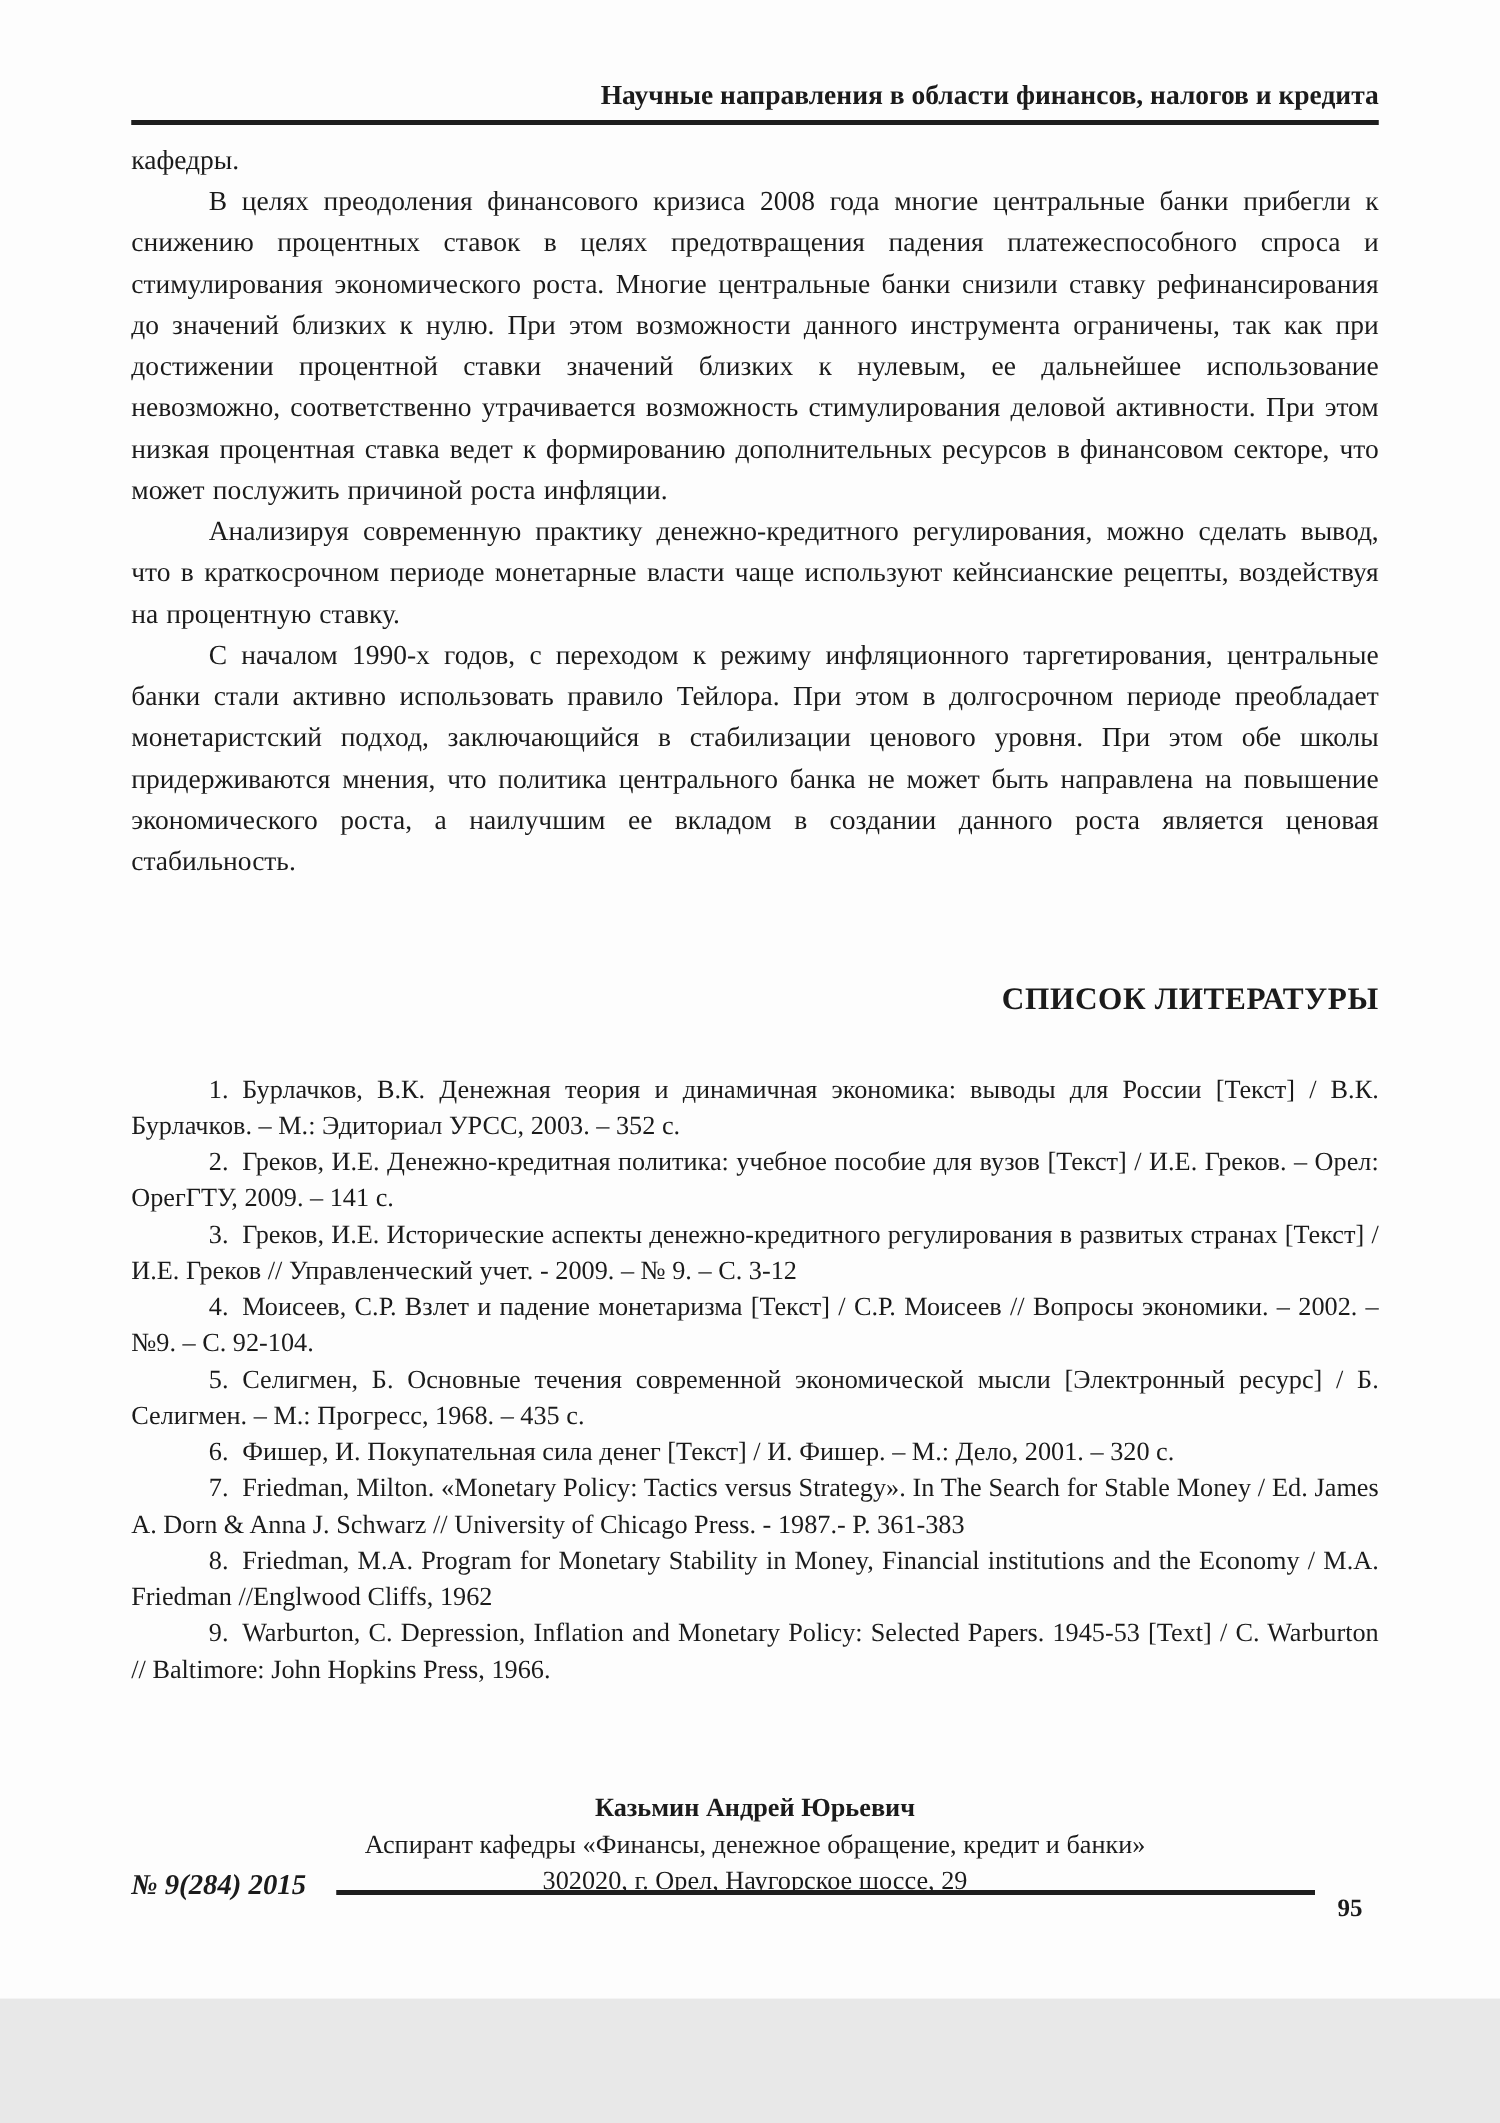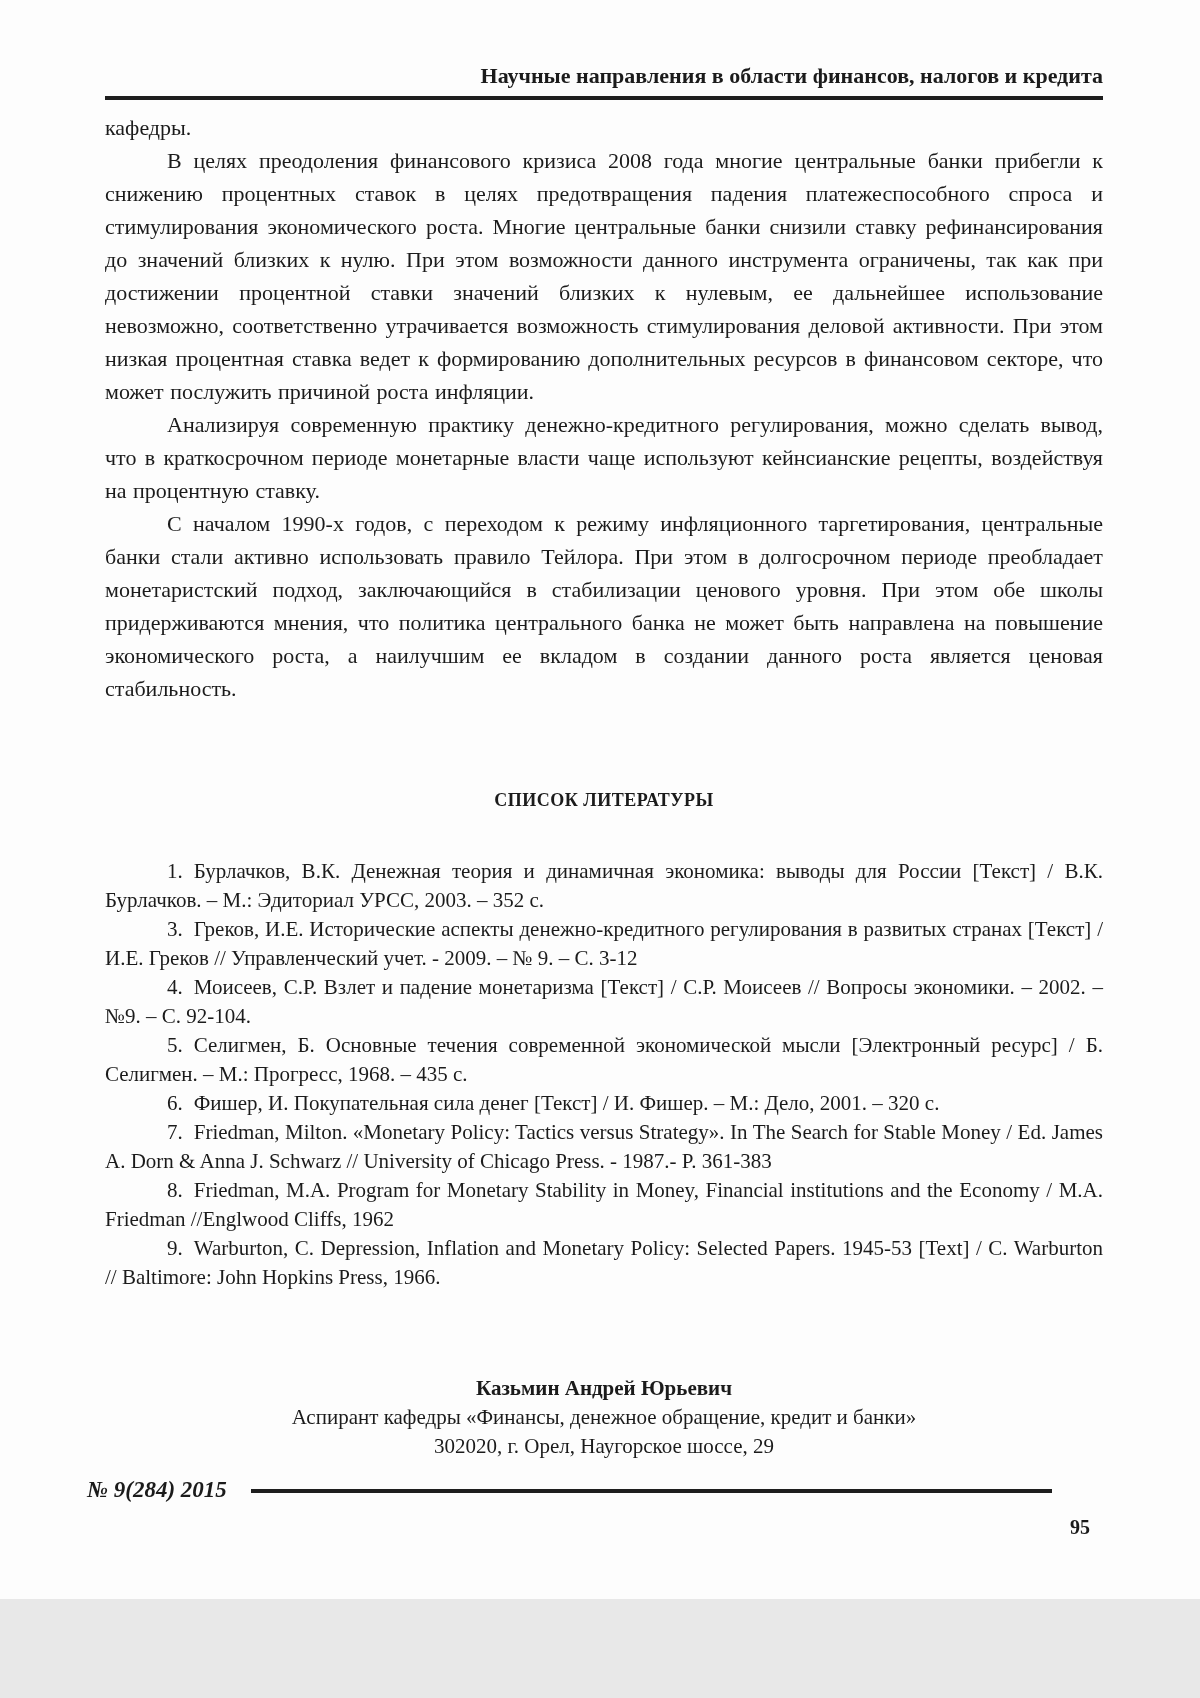--- a/index.html
+++ b/index.html
@@ -38,22 +38,22 @@
   .article-text p {
     margin: 0;
     text-indent: 62px;
     word-spacing: 1px;
   }
   .article-text p.fragment {
     text-indent: 0;
   }
   .list-heading {
     margin: 80px 0 42px 0;
-    text-align: center;
-    font-size: 18px;
+    text-align: right;
+    font-size: 25px;
     font-weight: 700;
     line-height: 30px;
     letter-spacing: 0.5px;
   }
   .references ol {
     list-style: none;
     margin: 0;
     padding: 0;
     font-size: 21px;
     line-height: 29px;
@@ -73,25 +73,25 @@
   }
   .author-block .line {
     margin: 0;
     text-align: center;
   }
   .author-name {
     font-weight: 700;
   }
   .page-footer {
     position: absolute;
-    left: 87px;
+    left: 105px;
     right: 110px;
     bottom: 60px;
     display: flex;
-    align-items: flex-start;
+    align-items: center;
     font-size: 23px;
   }
   .footer-issue {
     font-weight: 700;
     font-style: italic;
     white-space: nowrap;
   }
   .footer-rule {
     flex: 1 1 auto;
     height: 4px;
@@ -120,20 +120,21 @@
       <p>В целях преодоления финансового кризиса 2008 года многие центральные банки прибегли к снижению процентных ставок в целях предотвращения падения платежеспособного спроса и стимулирования экономического роста. Многие центральные банки снизили ставку рефинансирования до значений близких к нулю. При этом возможности данного инструмента ограничены, так как при достижении процентной ставки значений близких к нулевым, ее дальнейшее использование невозможно, соответственно утрачивается возможность стимулирования деловой активности. При этом низкая процентная ставка ведет к формированию дополнительных ресурсов в финансовом секторе, что может послужить причиной роста инфляции.</p>
       <p>Анализируя современную практику денежно-кредитного регулирования, можно сделать вывод, что в краткосрочном периоде монетарные власти чаще используют кейнсианские рецепты, воздействуя на процентную ставку.</p>
       <p>С началом 1990-х годов, с переходом к режиму инфляционного таргетирования, центральные банки стали активно использовать правило Тейлора. При этом в долгосрочном периоде преобладает монетаристский подход, заключающийся в стабилизации ценового уровня. При этом обе школы придерживаются мнения, что политика центрального банка не может быть направлена на повышение экономического роста, а наилучшим ее вкладом в создании данного роста является ценовая стабильность.</p>
     </div>
 
     <div class="list-heading">СПИСОК ЛИТЕРАТУРЫ</div>
 
     <div class="references">
       <ol>
         <li><span class="ref-num">1.</span><span>Бурлачков, В.К. Денежная теория и динамичная экономика: выводы для России [Текст] / В.К. Бурлачков. – М.: Эдиториал УРСС, 2003. – 352 с.</span></li>
+        <li><span class="ref-num">2.</span><span>Греков, И.Е. Денежно-кредитная политика: учебное пособие для вузов [Текст] / И.Е. Греков. – Орел: ОрегГТУ, 2009. – 141 с.</span></li>
         <li><span class="ref-num">3.</span><span>Греков, И.Е. Исторические аспекты денежно-кредитного регулирования в развитых странах [Текст] / И.Е. Греков // Управленческий учет. - 2009. – № 9. – С. 3-12</span></li>
         <li><span class="ref-num">4.</span><span>Моисеев, С.Р. Взлет и падение монетаризма [Текст] / С.Р. Моисеев // Вопросы экономики. – 2002. – №9. – С. 92-104.</span></li>
         <li><span class="ref-num">5.</span><span>Селигмен, Б. Основные течения современной экономической мысли [Электронный ресурс] / Б. Селигмен. – М.: Прогресс, 1968. – 435 с.</span></li>
         <li><span class="ref-num">6.</span><span>Фишер, И. Покупательная сила денег [Текст] / И. Фишер. – М.: Дело, 2001. – 320 с.</span></li>
         <li><span class="ref-num">7.</span><span>Friedman, Milton. «Monetary Policy: Tactics versus Strategy». In The Search for Stable Money / Ed. James A. Dorn &amp; Anna J. Schwarz // University of Chicago Press. - 1987.- P. 361-383</span></li>
         <li><span class="ref-num">8.</span><span>Friedman, M.A. Program for Monetary Stability in Money, Financial institutions and the Economy / M.A. Friedman //Englwood Cliffs, 1962</span></li>
         <li><span class="ref-num">9.</span><span>Warburton, C. Depression, Inflation and Monetary Policy: Selected Papers. 1945-53 [Text] / C. Warburton // Baltimore: John Hopkins Press, 1966.</span></li>
       </ol>
     </div>
 

